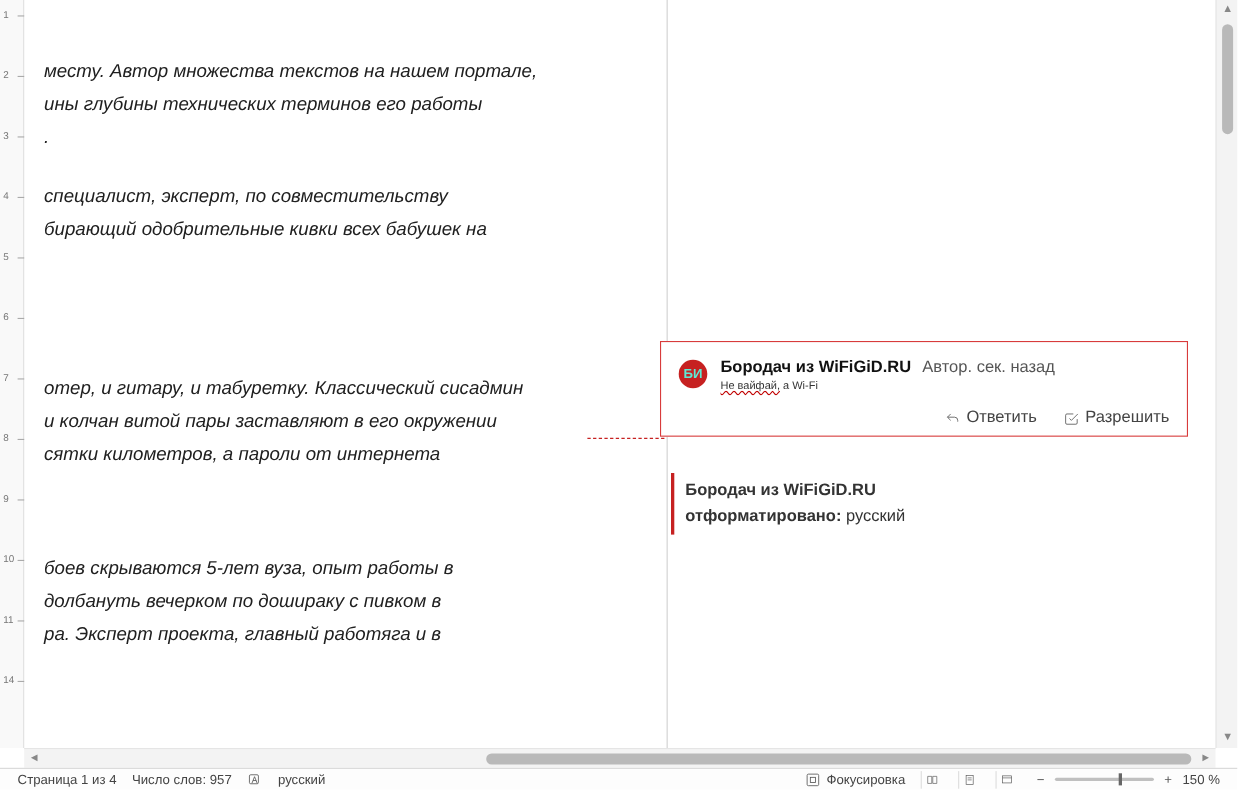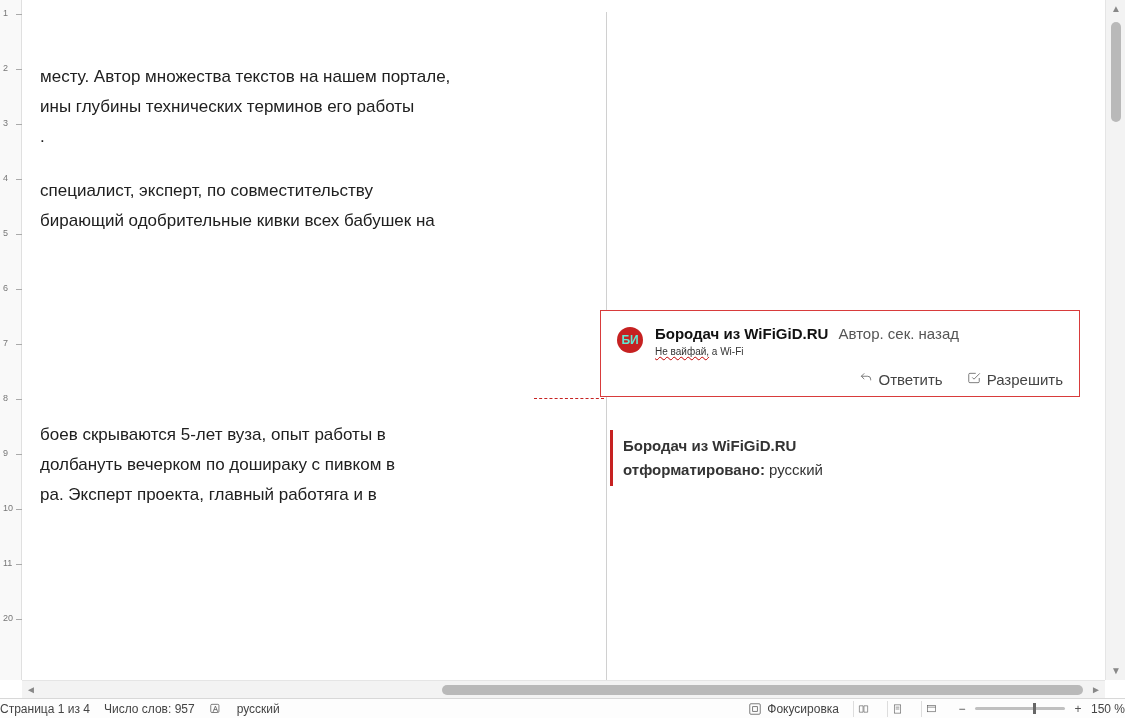--- a/index.html
+++ b/index.html
@@ -9,21 +9,21 @@
   
   .ruler-v {
     position: absolute; left: 0; top: 0; width: 22px; height: 680px;
     border-right: 1px solid #e0e0e0; background: #f9f9f9;
     font-size: 9px; color: #777;
   }
   .ruler-v .tick { position: absolute; left: 0; width: 22px; text-align: left; padding-left: 3px; }
   .ruler-v .tick::after { content: ""; position: absolute; right: 0; top: 6px; width: 6px; height: 1px; background: #aaa; }
 
   
-  .workspace { position: absolute; left: 22px; top: 12px; right: 20px; height: 680px; overflow: hidden; }
+  .workspace { position: absolute; left: 22px; top: 0; right: 20px; height: 680px; overflow: hidden; font-style: italic; }
 
   
   .page {
     position: absolute; left: 10px; top: 0; width: 575px; height: 680px;
     background: #fff; border-right: 1px solid #d0d0d0;
     padding-top: 50px;
   }
   .doc-text { font-size: 17px; line-height: 30px; color: #202020; white-space: pre-wrap; }
   .para { margin-bottom: 4px; padding-left: 8px; }
 
@@ -34,21 +34,21 @@
   }
   .comment-head { display: flex; align-items: flex-start; gap: 12px; }
   .avatar { width: 26px; height: 26px; border-radius: 50%; background: #c62121; color: #5eead4; font-size: 12px; font-weight: 600; display: flex; align-items: center; justify-content: center; flex-shrink: 0; margin-top: 2px;}
   .comment-body { flex: 1; }
   .c-title { font-size: 15px; }
   .c-author { font-weight: 700; color: #111; }
   .c-time { color: #555; margin-left: 6px; }
   .c-text { font-size: 10px; margin-top: 4px; }
   .c-text .squiggle { text-decoration: underline wavy #c00000; text-decoration-skip-ink: none; }
   .comment-actions { display: flex; justify-content: flex-end; gap: 24px; margin-top: 14px; font-size: 15px; color: #444; }
-  .act { display: inline-flex; align-items: flex-start; gap: 6px; cursor: pointer; }
+  .act { display: inline-flex; align-items: flex-end; gap: 6px; cursor: pointer; }
   .act svg { width: 16px; height: 16px; }
 
   
   .tracked {
     position: absolute; left: 610px; top: 430px; width: 470px;
     border-left: 3px solid #c62121; padding: 4px 8px 4px 10px;
     font-size: 15px; line-height: 24px;
   }
   .tracked .t-author { font-weight: 700; }
   .tracked .t-label { font-weight: 700; margin-top: 40px; }
@@ -72,21 +72,21 @@
   .hscroll .arrow { position: absolute; top: 0; width: 18px; height: 18px; color: #888; font-size: 10px; text-align: center; line-height: 18px; }
   .hscroll .arrow.left { left: 0; }
   .hscroll .arrow.right { right: 0; }
   .hscroll .thumb { position: absolute; top: 4px; left: 420px; right: 22px; height: 10px; background: #b9b9b9; border-radius: 5px; }
 
   
   .statusbar {
     position: absolute; left: 0; right: 0; bottom: 0; height: 20px;
     background: #fdfdfd; border-top: 1px solid #d8d8d8;
     display: flex; align-items: center; font-size: 12px; color: #444;
-    padding: 0 0; gap: 14px;
+    padding: 0 16px; gap: 14px;
   }
   .statusbar .sb-item { display: inline-flex; align-items: center; gap: 5px; white-space: nowrap; }
   .statusbar .spacer { flex: 1; }
   .sb-icon { width: 14px; height: 14px; display: inline-flex; align-items: center; justify-content: center; }
   .sb-icon svg { width: 14px; height: 14px; stroke: #555; fill: none; stroke-width: 1.3; }
   .viewbtn { width: 20px; height: 16px; display: inline-flex; align-items: center; justify-content: center; border-left: 1px solid #ddd; padding: 0 4px;}
   .viewbtn svg { width: 14px; height: 14px; stroke: #555; fill: none; stroke-width: 1.3; }
   .zoom { display: inline-flex; align-items: center; gap: 6px; }
   .zslider { width: 90px; height: 3px; background: #c0c0c0; position: relative; border-radius: 2px;}
   .zslider .knob { position: absolute; top: -4px; left: 58px; width: 3px; height: 11px; background: #666; }
@@ -101,32 +101,35 @@
   <div class="tick" style="top:63px">2</div>
   <div class="tick" style="top:118px">3</div>
   <div class="tick" style="top:173px">4</div>
   <div class="tick" style="top:228px">5</div>
   <div class="tick" style="top:283px">6</div>
   <div class="tick" style="top:338px">7</div>
   <div class="tick" style="top:393px">8</div>
   <div class="tick" style="top:448px">9</div>
   <div class="tick" style="top:503px">10</div>
   <div class="tick" style="top:558px">11</div>
-  <div class="tick" style="top:613px">20</div>
+  <div class="tick" style="top:613px">14</div>
 </div>
 
 <div class="workspace">
   <div class="page">
     <div class="para doc-text">месту. Автор множества текстов на нашем портале,
 ины глубины технических терминов его работы
 .</div>
     <div style="height:20px"></div>
     <div class="para doc-text">специалист, эксперт, по совместительству
 бирающий одобрительные кивки всех бабушек на</div>
     <div style="height:110px"></div>
+    <div class="para doc-text">отер, и гитару, и табуретку. Классический сисадмин
+и колчан витой пары заставляют в его окружении
+сятки километров, а пароли от интернета</div>
     <div style="height:70px"></div>
     <div class="para doc-text">боев скрываются 5-лет вуза, опыт работы в
 долбануть вечерком по дошираку с пивком в
 ра. Эксперт проекта, главный работяга и в</div>
   </div>
 </div>
 
 <div class="connector"></div>
 
 <div class="comment-card">

